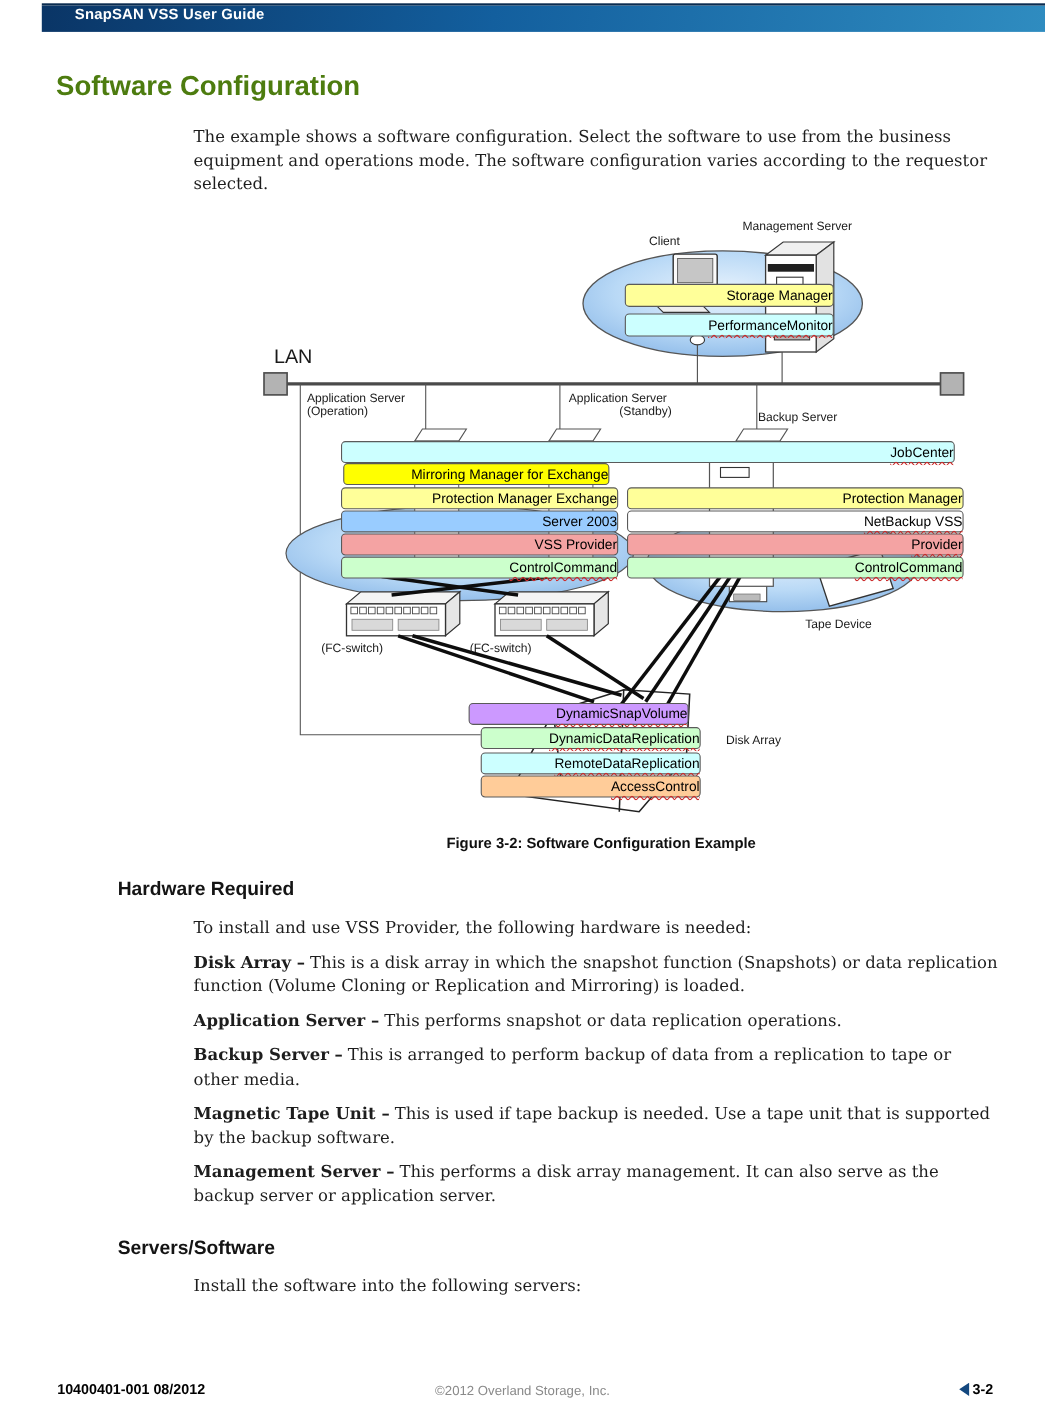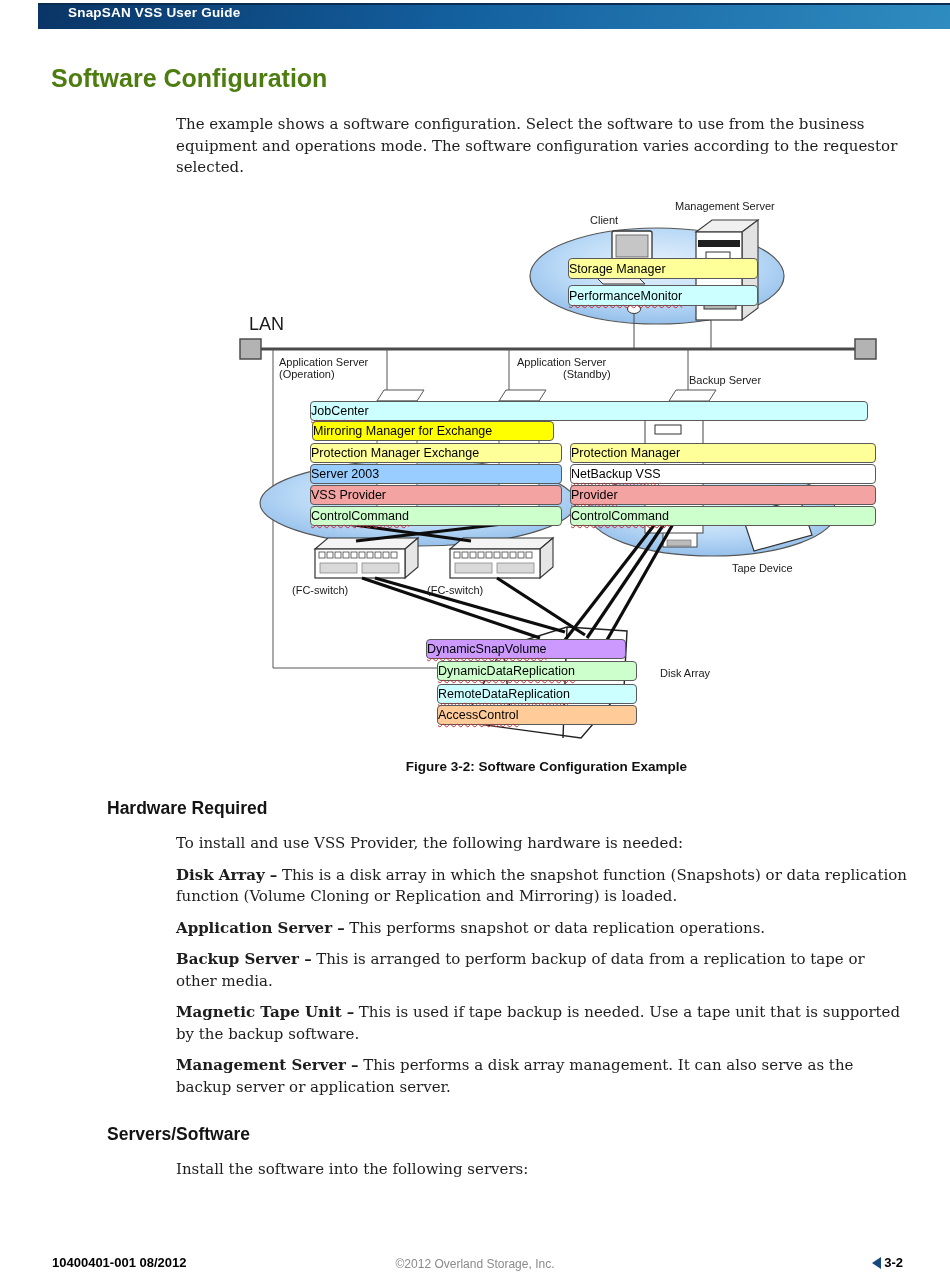--- a/index.html
+++ b/index.html
@@ -30,21 +30,21 @@
   .footer-center{position:absolute;left:0;right:0;top:1257px;text-align:center;
                  font-size:12px;color:#8a8a8a;}
   .footer-right{position:absolute;right:47px;top:1255px;display:flex;align-items:center;gap:3px;}
   .tri-left{width:0;height:0;border-top:6px solid transparent;border-bottom:6px solid transparent;
             border-right:9px solid #14487f;}
   .footer-page{font-size:13px;font-weight:bold;color:#000;}
   
   .diagram{position:absolute;left:235px;top:198px;width:655px;height:562px;}
   .diagram svg{position:absolute;left:0;top:0;}
   .dlabel{position:absolute;font-size:11px;color:#1a1a1a;white-space:nowrap;}
-  .bar{position:absolute;height:18px;display:flex;align-items:center;justify-content:flex-start;
+  .bar{position:absolute;height:18px;display:flex;align-items:center;justify-content:flex-end;
        border:1px solid #5a5a5a;border-radius:4px;font-size:12.5px;color:#000;white-space:nowrap;}
   .u{text-underline-offset:2.5px;text-decoration-thickness:1px;}
   .wavy{text-decoration-line:underline;text-decoration-style:wavy;text-decoration-color:#cc2a2a;
         text-decoration-thickness:1px;text-underline-offset:3.5px;text-decoration-skip-ink:none;}
 </style>
 </head>
 <body>
 
 <div class="page">
 

